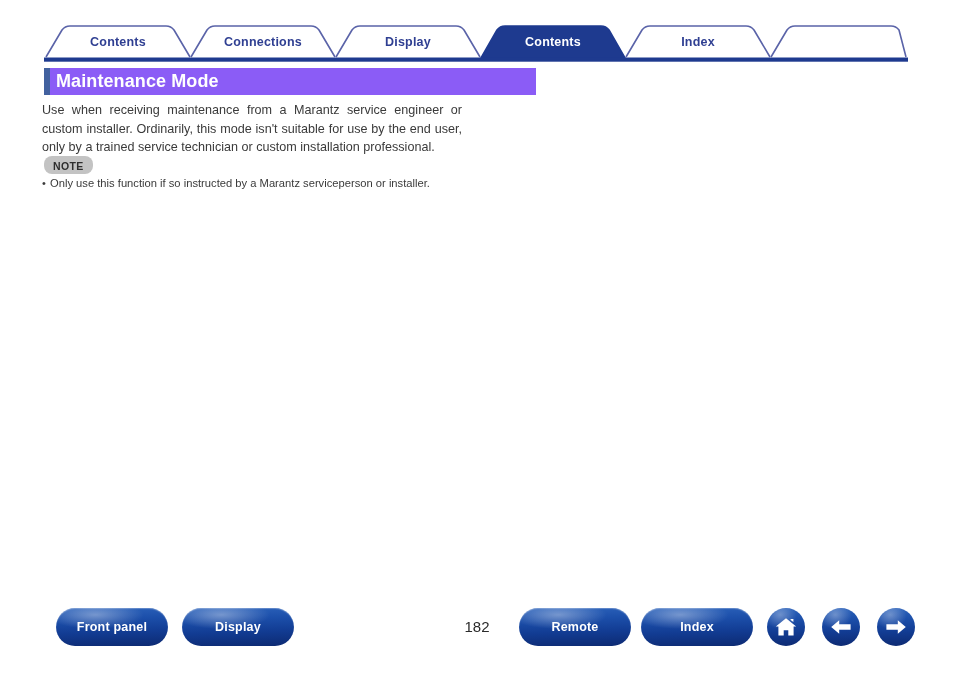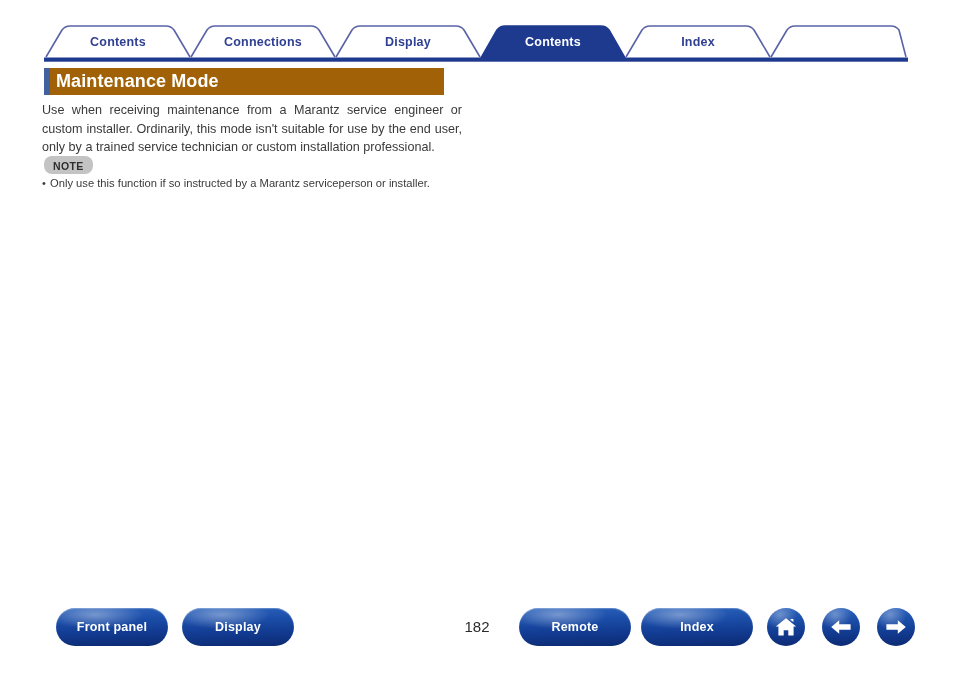--- a/index.html
+++ b/index.html
@@ -42,23 +42,23 @@
   }
   .tab-label.active {
     color: #ffffff;
   }
 
   
   #page-title-bar {
     position: absolute;
     left: 44px;
     top: 68px;
-    width: 400px;
+    width: 492px;
     height: 27px;
-    background: #a16207;
+    background: #8b5cf6;
     display: flex;
     align-items: center;
   }
   #page-title-accent {
     width: 6px;
     height: 27px;
     background: #42619f;
     flex: 0 0 auto;
   }
   #page-title-text {

